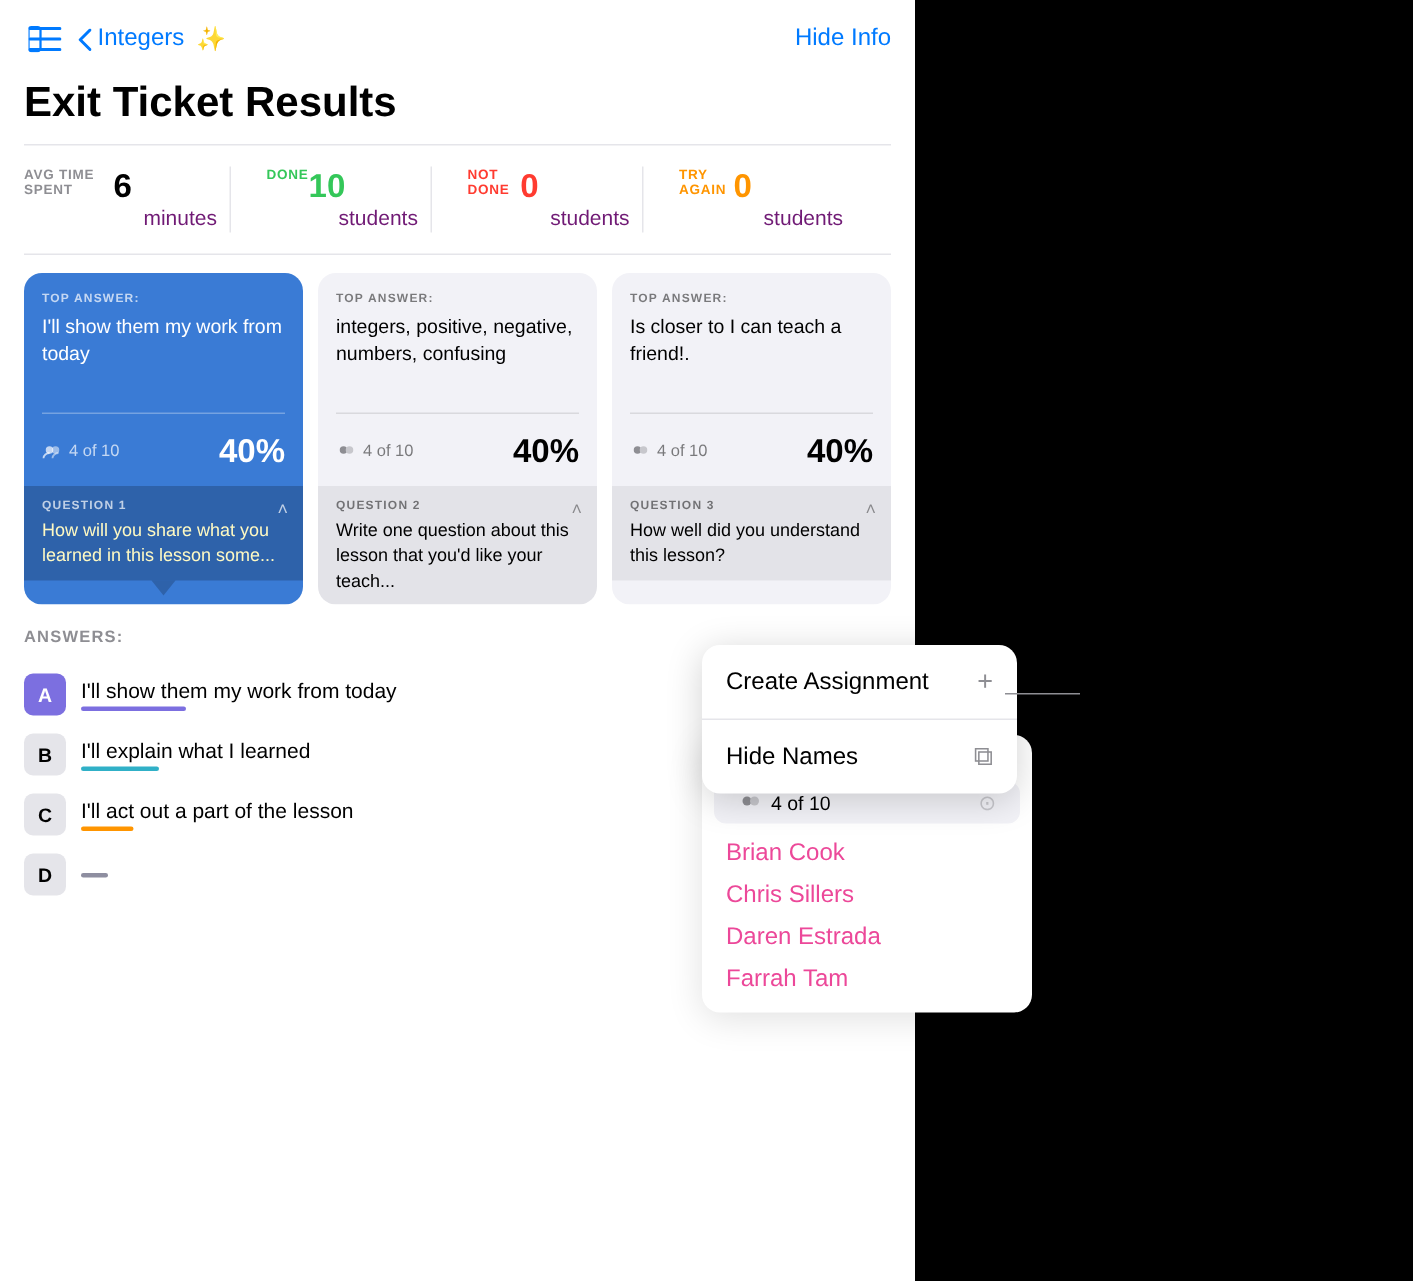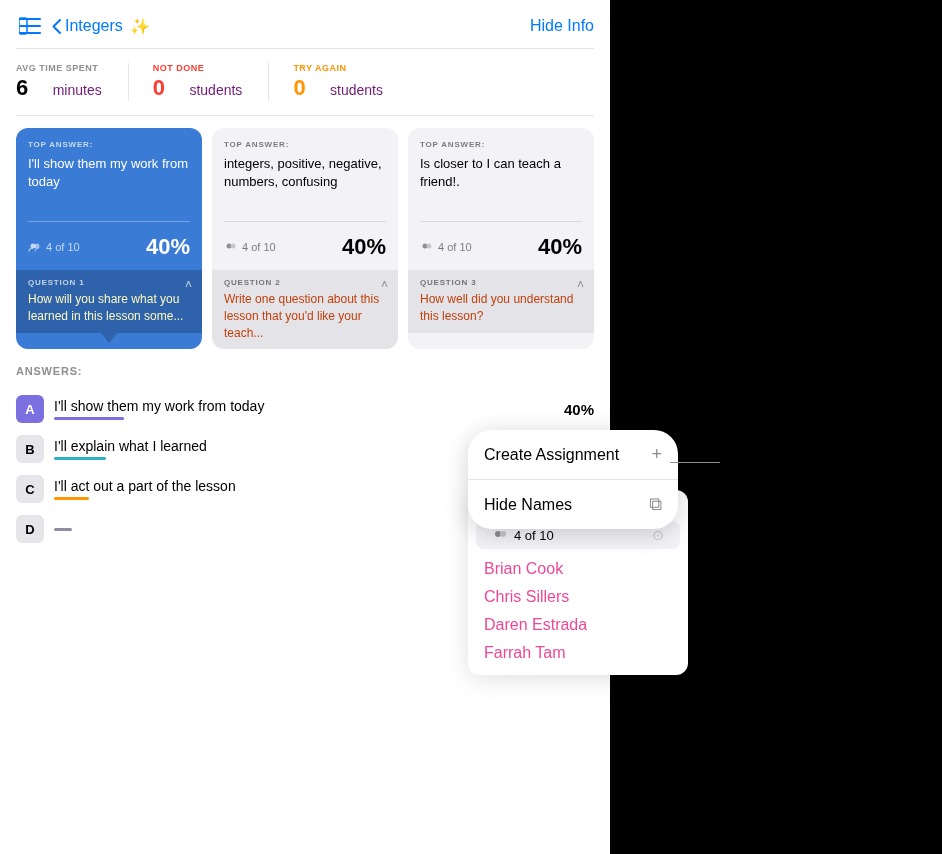--- a/index.html
+++ b/index.html
@@ -59,22 +59,21 @@
       margin: 0 16px;
     }
     .stats-row {
       display: flex;
       align-items: center;
       padding: 14px 16px;
       gap: 0;
     }
     .stat-item {
       display: flex;
-      flex-direction: column;
-      padding-right: 26px;
+      padding-right: 8px;
       border-right: 1px solid #E5E5EA;
       margin-right: 24px;
     }
     .stat-item:last-child {
       border-right: none;
     }
     .stat-label {
       font-size: 9px;
       font-weight: 600;
       color: #8E8E93;
@@ -184,21 +183,21 @@
       letter-spacing: 0.8px;
       text-transform: uppercase;
       color: rgba(0,0,0,0.5);
       margin-bottom: 4px;
     }
     .active .question-tag {
       color: rgba(255,255,255,0.7);
     }
     .question-text {
       font-size: 12px;
-      color: #c2410c;
+      color: #000000;
       line-height: 1.4;
     }
     .active .question-text {
       color: #fef9c3;
     }
     .chevron-up {
       position: absolute;
       right: 10px; top: 8px;
       font-size: 12px;
       color: rgba(0,0,0,0.4);
@@ -272,21 +271,21 @@
       flex-shrink: 0;
     }
 
     
     .popup-overlay {
       position: absolute;
       top: 430px;
       left: 468px;
       width: 210px;
       background: #fff;
-      border-radius: 24px;
+      border-radius: 12px;
       box-shadow: 0 4px 24px rgba(0,0,0,0.18);
       z-index: 100;
       overflow: hidden;
     }
     .popup-item {
       display: flex;
       align-items: center;
       justify-content: space-between;
       padding: 14px 16px;
       cursor: pointer;
@@ -376,29 +375,37 @@
         <svg width="9" height="15" viewBox="0 0 9 15" fill="none">
           <path d="M8 1L1.5 7.5L8 14" stroke="#007AFF" stroke-width="2" stroke-linecap="round" stroke-linejoin="round"></path>
         </svg>
         <span>Integers</span>
       </div>
       <span class="sparkle">✨</span>
     </div>
     <div class="hide-info-btn">Hide Info</div>
   </div>
 
+  <div class="page-title">Exit Ticket Results</div>
 
   <div class="divider"></div>
 
   <div class="stats-row">
     <div class="stat-item">
       <span class="stat-label">AVG TIME SPENT</span>
       <div>
         <span class="stat-value">6</span>
         <span class="stat-unit">minutes</span>
+      </div>
+    </div>
+    <div class="stat-item">
+      <span class="stat-label stat-label-done">DONE</span>
+      <div>
+        <span class="stat-value stat-value-done">10</span>
+        <span class="stat-unit">students</span>
       </div>
     </div>
     <div class="stat-item">
       <span class="stat-label stat-label-notdone">NOT DONE</span>
       <div>
         <span class="stat-value stat-value-notdone">0</span>
         <span class="stat-unit">students</span>
       </div>
     </div>
     <div class="stat-item">

